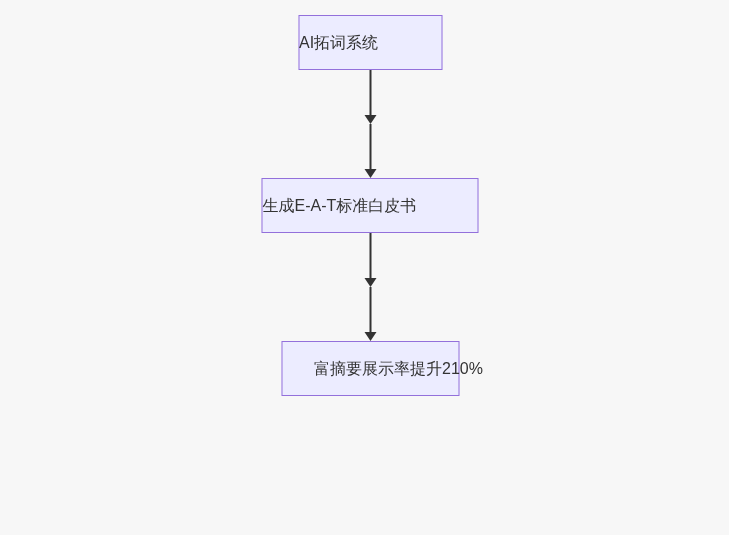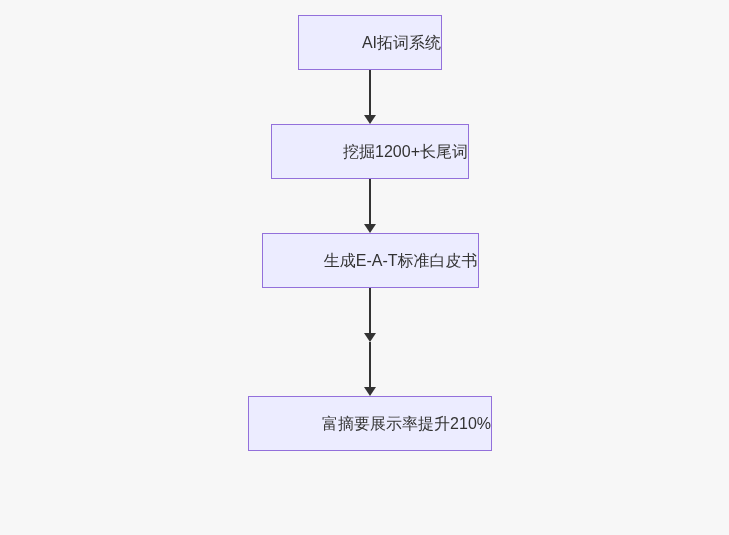--- a/index.html
+++ b/index.html
@@ -33,30 +33,30 @@
   .node {
     box-sizing: border-box;
     height: 55px;
     background: #ECECFF;
     border: 1px solid #9370DB;
     color: #333333;
     font-size: 16px;
     line-height: 1;
     display: flex;
     align-items: center;
-    justify-content: flex-end;
+    justify-content: flex-start;
     white-space: nowrap;
     text-align: center;
   }
   
   .node.n1 { width: 144px; }
   .node.n2 { width: 198px; }
   .node.n3 { width: 217px; }
   .node.n4 { width: 213px; }
-  .node.n5 { width: 244px; }
+  .node.n5 { width: 178px; padding-left: 32px; }
 
   .connector {
     position: relative;
     height: 54px;
     width: 12px;
     display: flex;
     justify-content: center;
   }
   .connector .line {
     width: 2px;
@@ -83,23 +83,20 @@
 
     <div class="node n1">
       <span>AI拓词系统</span>
     </div>
 
     <div class="connector">
       <div class="line"></div>
       <div class="arrowhead"></div>
     </div>
 
-    <div class="node n2">
-      <span>挖掘1200+长尾词</span>
-    </div>
 
     <div class="connector">
       <div class="line"></div>
       <div class="arrowhead"></div>
     </div>
 
     <div class="node n3">
       <span>生成E-A-T标准白皮书</span>
     </div>
 

